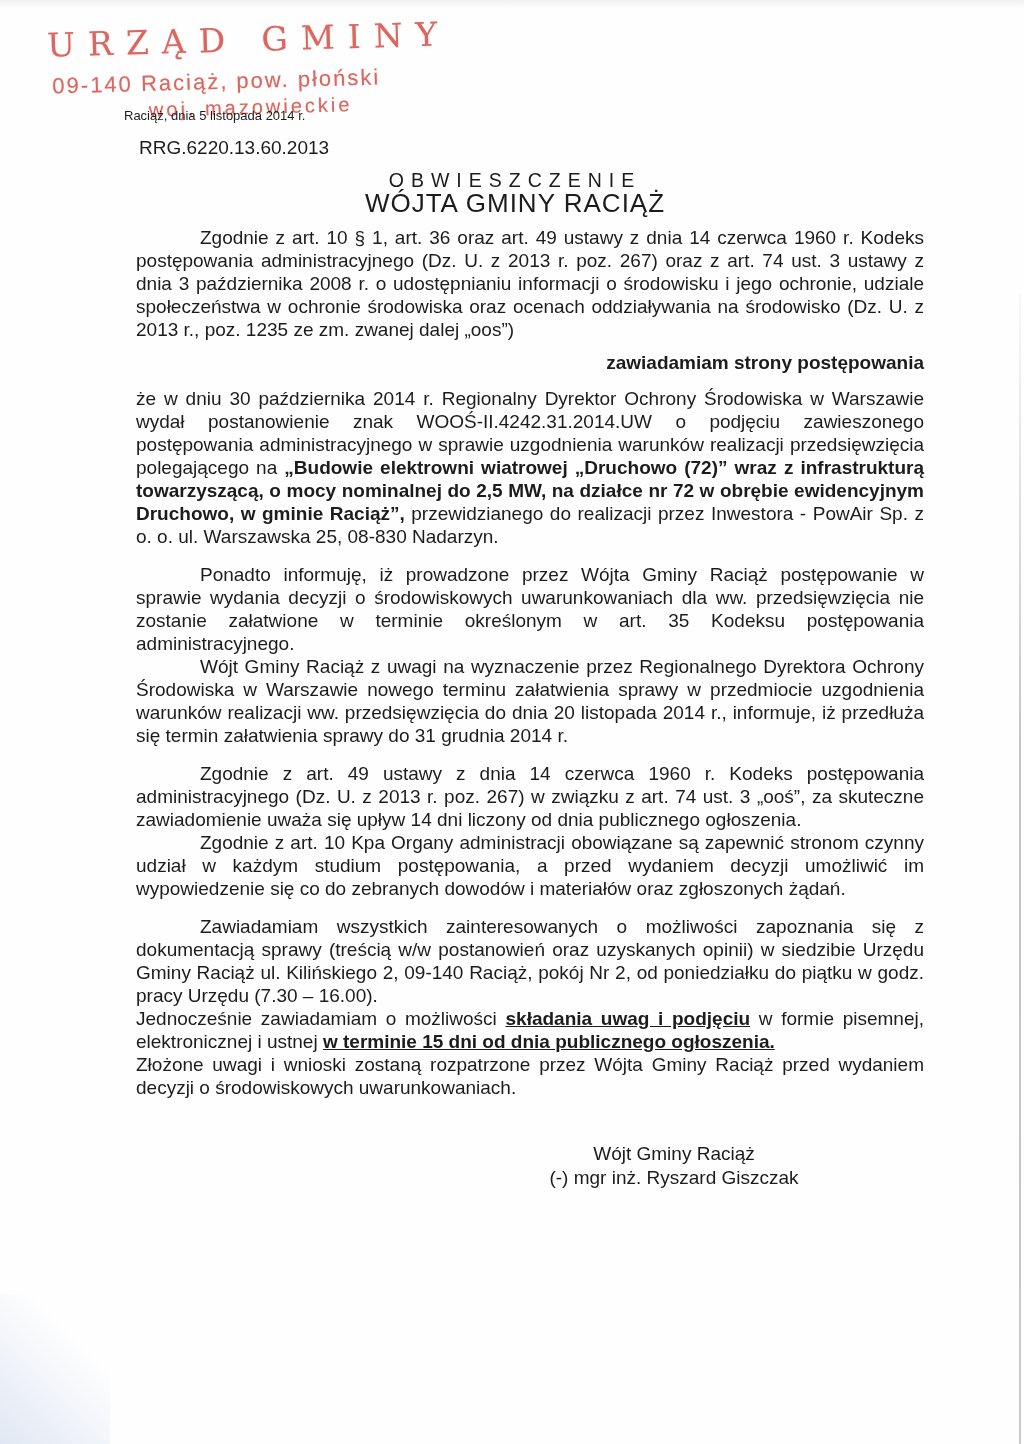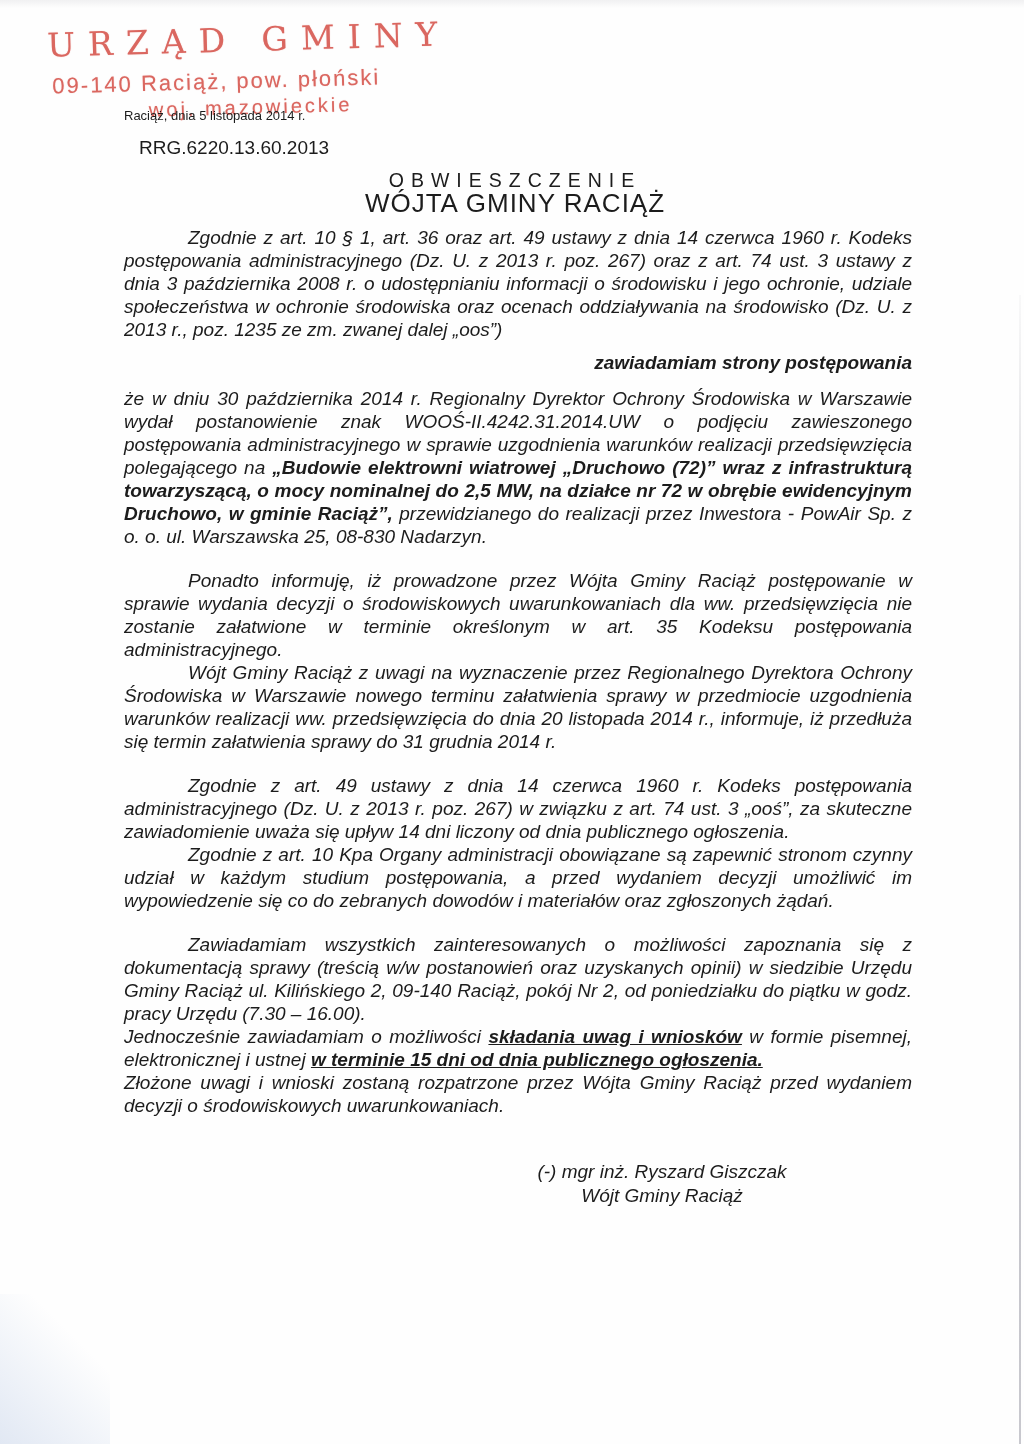--- a/index.html
+++ b/index.html
@@ -63,28 +63,27 @@
   }
   .title-block {
     position:absolute; top:169px; left:120px; width:790px;
     text-align:center; font-weight:normal; line-height:23px;
   }
   .title-l1 { font-size:19.5px; letter-spacing:7px; }
   .title-l2 { font-size:26px; letter-spacing:1px; }
 
   
   .content {
-    position:absolute; top:226px; left:124px; width:788px;
+    position:absolute; top:226px; left:136px; width:788px;
     font-size:19px; line-height:23px;
     text-align:justify;
-    font-style:italic;
   }
   .content p { margin:0; }
   .content p.indent { text-indent:64px; }
-  .content p.gap-before { margin-top:21px; }
+  .content p.gap-before { margin-top:15px; }
   .subheading {
     text-align:right; font-weight:bold;
     margin-top:10px !important; margin-bottom:13px !important;
   }
   b.u { text-decoration:underline; }
 
   
   .signature {
     margin:43px 40px 0 auto;
     width:420px;
@@ -126,27 +125,27 @@
     <p class="indent gap-before">Ponadto informuję, iż prowadzone przez Wójta Gminy Raciąż postępowanie w sprawie wydania decyzji o środowiskowych uwarunkowaniach dla ww. przedsięwzięcia nie zostanie załatwione w terminie określonym w art. 35 Kodeksu postępowania administracyjnego.</p>
 
     <p class="indent">Wójt Gminy Raciąż z uwagi na wyznaczenie przez Regionalnego Dyrektora Ochrony Środowiska w Warszawie nowego terminu załatwienia sprawy w przedmiocie uzgodnienia warunków realizacji ww. przedsięwzięcia do dnia 20 listopada 2014 r., informuje, iż przedłuża się termin załatwienia sprawy do 31 grudnia 2014 r.</p>
 
     <p class="indent gap-before">Zgodnie z art. 49 ustawy z dnia 14 czerwca 1960 r. Kodeks postępowania administracyjnego (Dz. U. z 2013 r. poz. 267) w związku z art. 74 ust. 3 „ooś”, za skuteczne zawiadomienie uważa się upływ 14 dni liczony od dnia publicznego ogłoszenia.</p>
 
     <p class="indent">Zgodnie z art. 10 Kpa Organy administracji obowiązane są zapewnić stronom czynny udział w każdym studium postępowania, a przed wydaniem decyzji umożliwić im wypowiedzenie się co do zebranych dowodów i materiałów oraz zgłoszonych żądań.</p>
 
     <p class="indent gap-before">Zawiadamiam wszystkich zainteresowanych o możliwości zapoznania się z dokumentacją sprawy (treścią w/w postanowień oraz uzyskanych opinii) w siedzibie Urzędu Gminy Raciąż ul. Kilińskiego 2, 09-140 Raciąż, pokój Nr 2, od poniedziałku do piątku w godz. pracy Urzędu (7.30 – 16.00).</p>
 
-    <p><span>Jednocześnie zawiadamiam o możliwości </span><b class="u">składania uwag i wniosków</b><span> w formie pisemnej, elektronicznej i ustnej </span><b class="u">w terminie 15 dni od dnia publicznego ogłoszenia.</b></p>
+    <p><span>Jednocześnie zawiadamiam o możliwości </span><b class="u">składania uwag i podjęciu</b><span> w formie pisemnej, elektronicznej i ustnej </span><b class="u">w terminie 15 dni od dnia publicznego ogłoszenia.</b></p>
 
     <p>Złożone uwagi i wnioski zostaną rozpatrzone przez Wójta Gminy Raciąż przed wydaniem decyzji o środowiskowych uwarunkowaniach.</p>
 
     <div class="signature">
+      <div>Wójt Gminy Raciąż</div>
       <div>(-) mgr inż. Ryszard Giszczak</div>
-      <div>Wójt Gminy Raciąż</div>
     </div>
 
   </div>
 
   <div class="scan-edge-line"></div>
   <div class="scan-corner-tint"></div>
 
 </div>
 
 </body></html>

